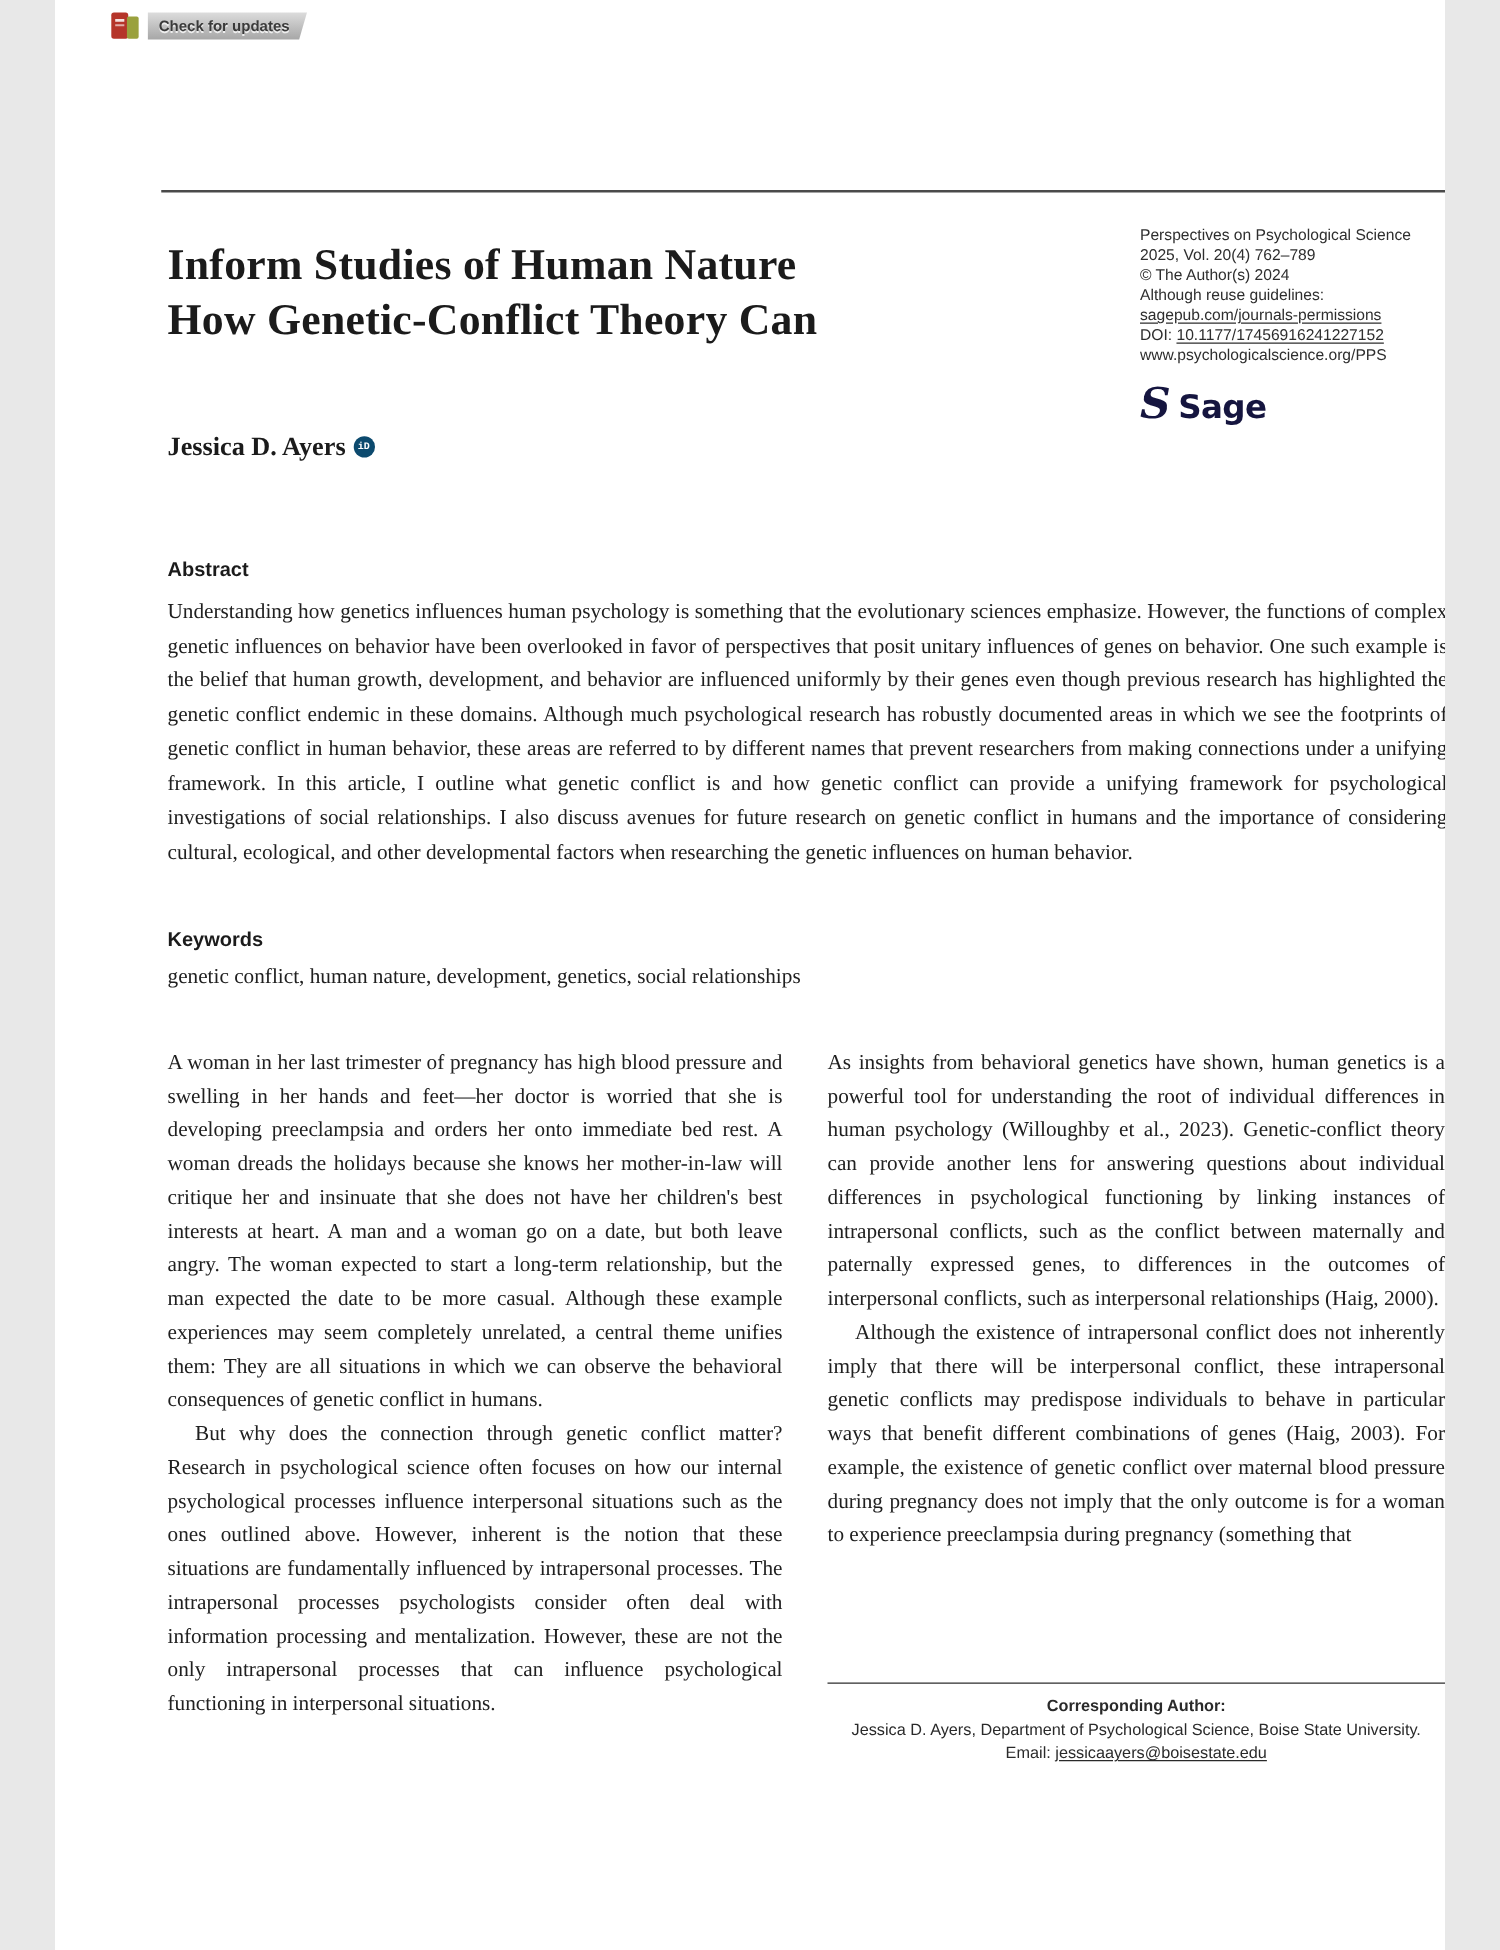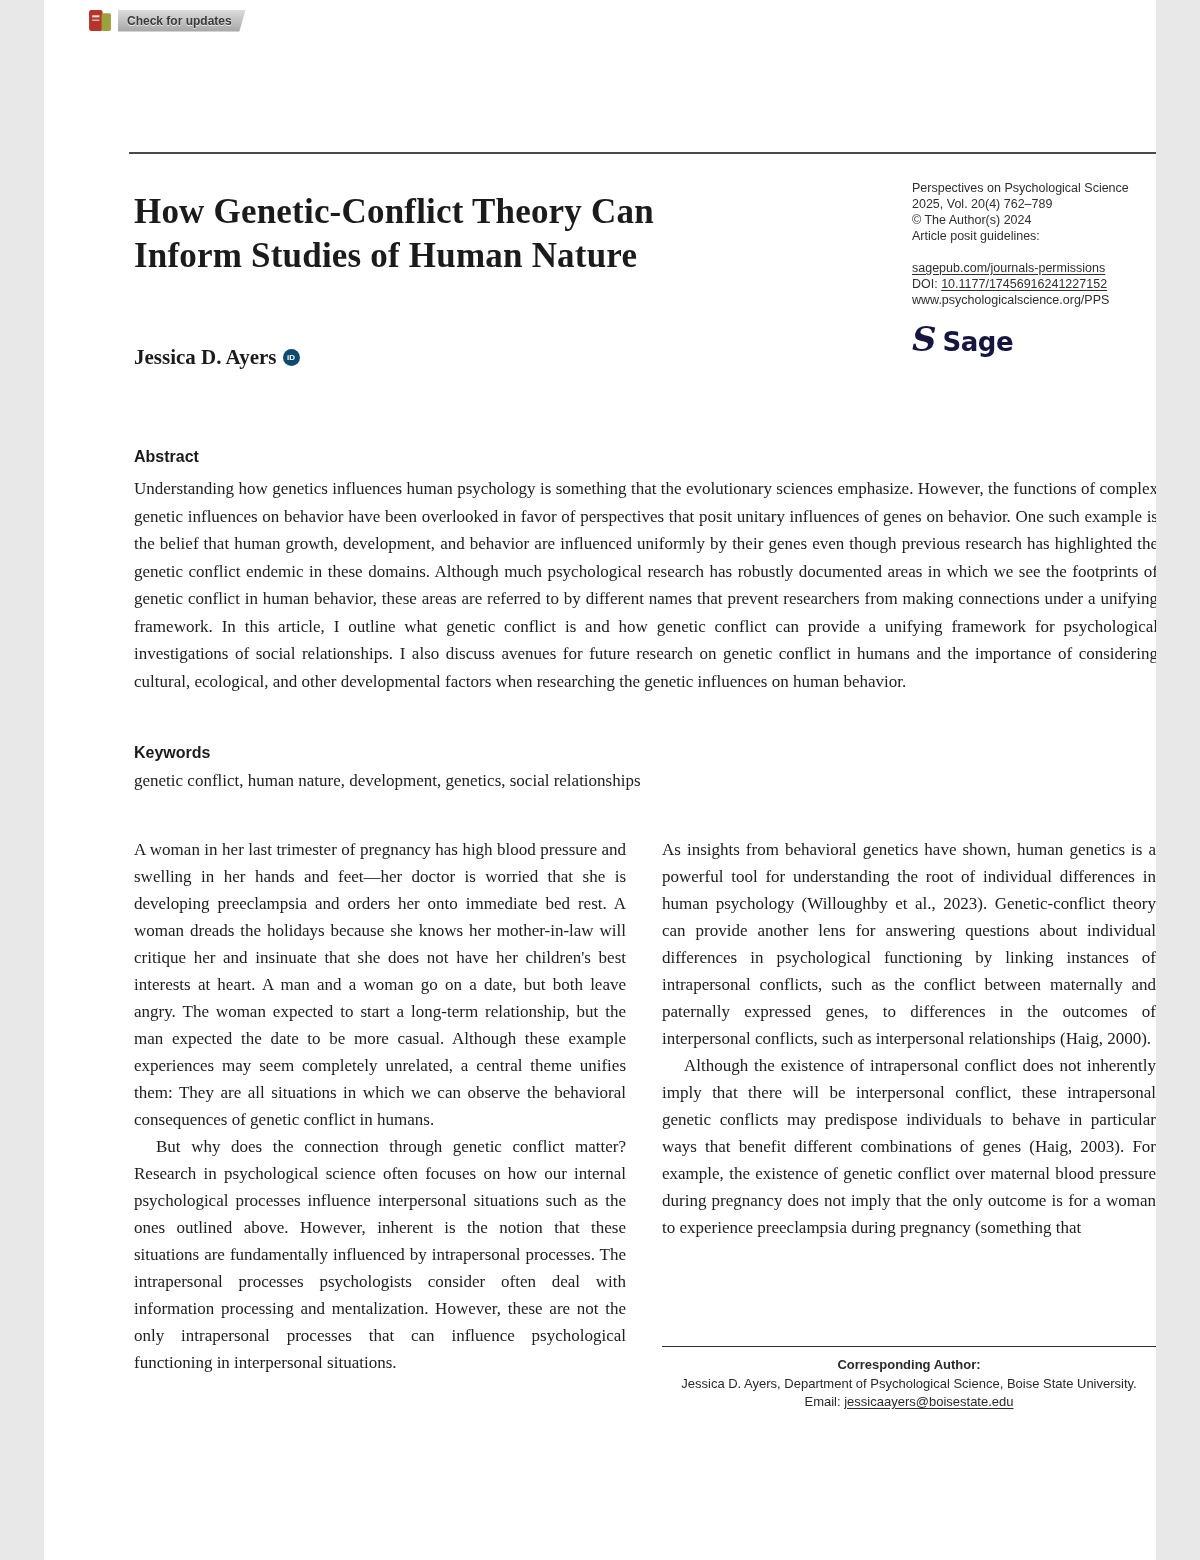--- a/index.html
+++ b/index.html
@@ -57,21 +57,21 @@
     background: #4a4a4a;
   }
 
   
   .meta {
     position: absolute; left: 868px; top: 180px; width: 252px;
     font-family: "Liberation Sans", sans-serif;
     font-size: 12.5px; line-height: 16px; color: #2e2e2e;
   }
   .meta div { white-space: nowrap; }
-  .meta .link { text-decoration: underline; text-underline-offset: 2px; margin-top: 16px; }
+  .meta .link { text-decoration: underline; text-underline-offset: 2px; }
   .sage-logo { margin-top: 14px; display: flex; align-items: baseline; gap: 6px; color: #15153f; }
   .sage-s {
     font-family: "DejaVu Serif", serif; font-style: italic; font-weight: bold;
     font-size: 34px; line-height: 1;
   }
   .sage-word {
     font-family: "DejaVu Sans", sans-serif; font-weight: bold;
     font-size: 26px; line-height: 1; letter-spacing: -0.5px;
   }
 
@@ -82,21 +82,21 @@
     color: #1b1b1b; letter-spacing: 0.2px;
   }
   .author-row {
     position: absolute; left: 90px; top: 345px;
     display: flex; align-items: center; gap: 6px;
   }
   .author-name { font-size: 21px; font-weight: bold; color: #1b1b1b; }
   .orcid {
     width: 17px; height: 17px; border-radius: 50%;
     background: #0c4a6e; color: #ffffff;
-    font-family: Liberation Sans, sans-serif; font-size: 8px; font-weight: bold;
+    font-family: Liberation Mono, monospace; font-size: 8px; font-weight: bold;
     display: flex; align-items: center; justify-content: center;
   }
 
   
   .section-heading {
     font-family: "Liberation Sans", sans-serif;
     font-size: 16px; font-weight: bold; color: #1b1b1b;
     margin: 0 0 9px 0;
   }
   .abstract {
@@ -145,35 +145,35 @@
     <div class="badge-ribbon">Check for updates</div>
   </div>
 
 
   <div class="header-rule"></div>
 
   <div class="meta">
     <div>Perspectives on Psychological Science</div>
     <div>2025, Vol. 20(4) 762–789</div>
     <div>© The Author(s) 2024</div>
-    <div>Article posit guidelines:</div>
+    <div>Although reuse guidelines:</div>
     <div class="link">sagepub.com/journals-permissions</div>
     <div>
       <span>DOI: </span><span class="link">10.1177/17456916241227152</span>
     </div>
     <div>www.psychologicalscience.org/PPS</div>
     <div class="sage-logo">
       <span class="sage-s">S</span>
       <span class="sage-word">Sage</span>
     </div>
   </div>
 
   <div class="title">
+    <div>Inform Studies of Human Nature</div>
     <div>How Genetic-Conflict Theory Can</div>
-    <div>Inform Studies of Human Nature</div>
   </div>
 
   <div class="author-row">
     <span class="author-name">Jessica D. Ayers</span>
     <span class="orcid">iD</span>
   </div>
 
   <div class="abstract">
     <div class="section-heading">Abstract</div>
     <div class="abstract-text">Understanding how genetics influences human psychology is something that the evolutionary sciences emphasize. However, the functions of complex genetic influences on behavior have been overlooked in favor of perspectives that posit unitary influences of genes on behavior. One such example is the belief that human growth, development, and behavior are influenced uniformly by their genes even though previous research has highlighted the genetic conflict endemic in these domains. Although much psychological research has robustly documented areas in which we see the footprints of genetic conflict in human behavior, these areas are referred to by different names that prevent researchers from making connections under a unifying framework. In this article, I outline what genetic conflict is and how genetic conflict can provide a unifying framework for psychological investigations of social relationships. I also discuss avenues for future research on genetic conflict in humans and the importance of considering cultural, ecological, and other developmental factors when researching the genetic influences on human behavior.</div>

